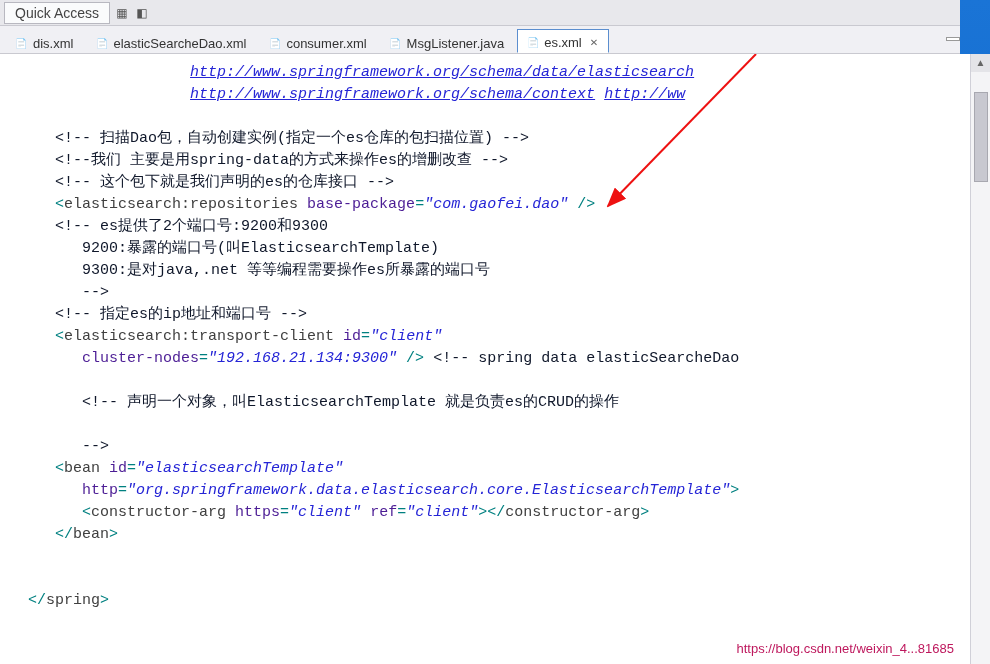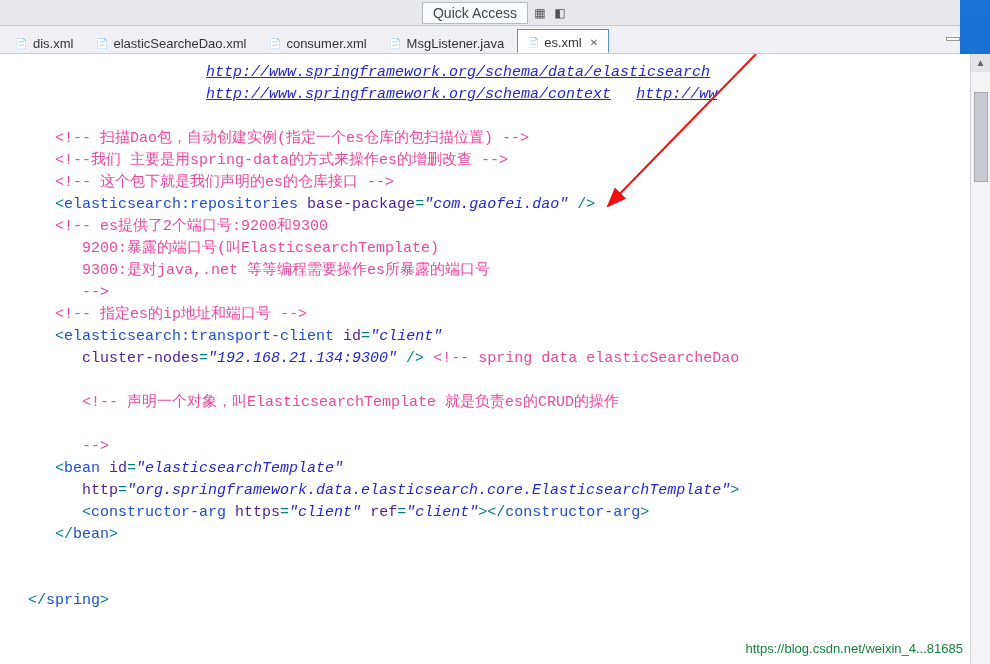--- a/index.html
+++ b/index.html
@@ -12,21 +12,21 @@
     height: 664px;
     overflow: hidden;
     position: relative;
   }
   
   .topbar {
     height: 26px;
     background: #e8e8ec;
     border-bottom: 1px solid #c9c9d0;
     display: flex;
-    justify-content: center;
+    justify-content: flex-start;
     align-items: center;
     padding: 2px 4px;
     gap: 4px;
   }
   .quick-access {
     background: #fafbfc;
     border: 1px solid #b8b8c0;
     padding: 2px 10px;
     color: #444;
     font-size: 14px;
@@ -103,25 +103,25 @@
     padding: 8px 0 0 28px;
     overflow: hidden;
   }
   .code {
     font-family: Consolas, "Courier New", monospace;
     font-size: 15px;
     line-height: 22px;
     white-space: pre;
     color: #000;
   }
-  .c-tag { color: #1d4ed8; }     
+  .c-tag { color: #404040; }     
   .c-attr { color: #4c1d95; }    
   .c-str { color: #2525d6; font-style: italic; } 
-  .c-link { color: #2525d6; font-style: italic; text-decoration: underline; margin-left: 16px; }
-  .c-cmt { color: #ec4899; }     
+  .c-link { color: #2525d6; font-style: italic; text-decoration: underline; }
+  .c-cmt { color: #0f172a; }     
   .c-punct { color: #008080; }
 
   .right-scrollbar {
     position: absolute;
     top: 54px;
     right: 0;
     bottom: 0;
     width: 20px;
     background: #f4f4f6;
     border-left: 1px solid #d0d0d8;
@@ -142,22 +142,22 @@
     position: absolute;
     top: 0;
     right: 0;
     bottom: 0;
     width: 30px;
     background: linear-gradient(#1a74d6, #0a60c0);
   }
   .watermark {
     position: absolute;
     bottom: 8px;
-    right: 27px;
-    color: #15803d;
+    right: 36px;
+    color: #be185d;
     font-size: 13px;
     margin-left: 16px;
   }
 </style>
 </head>
 <body>
 
 <div class="desktop-strip"></div>
 
 <div class="topbar">

